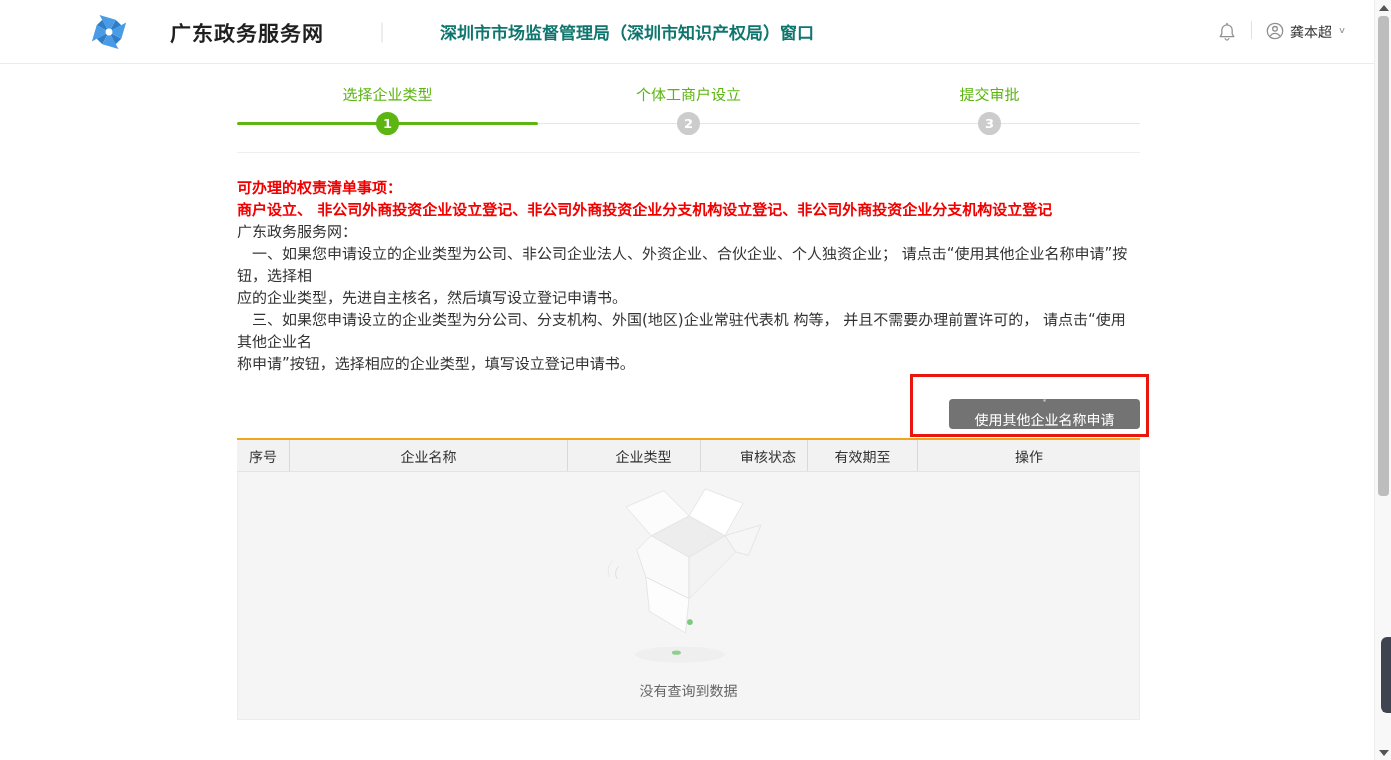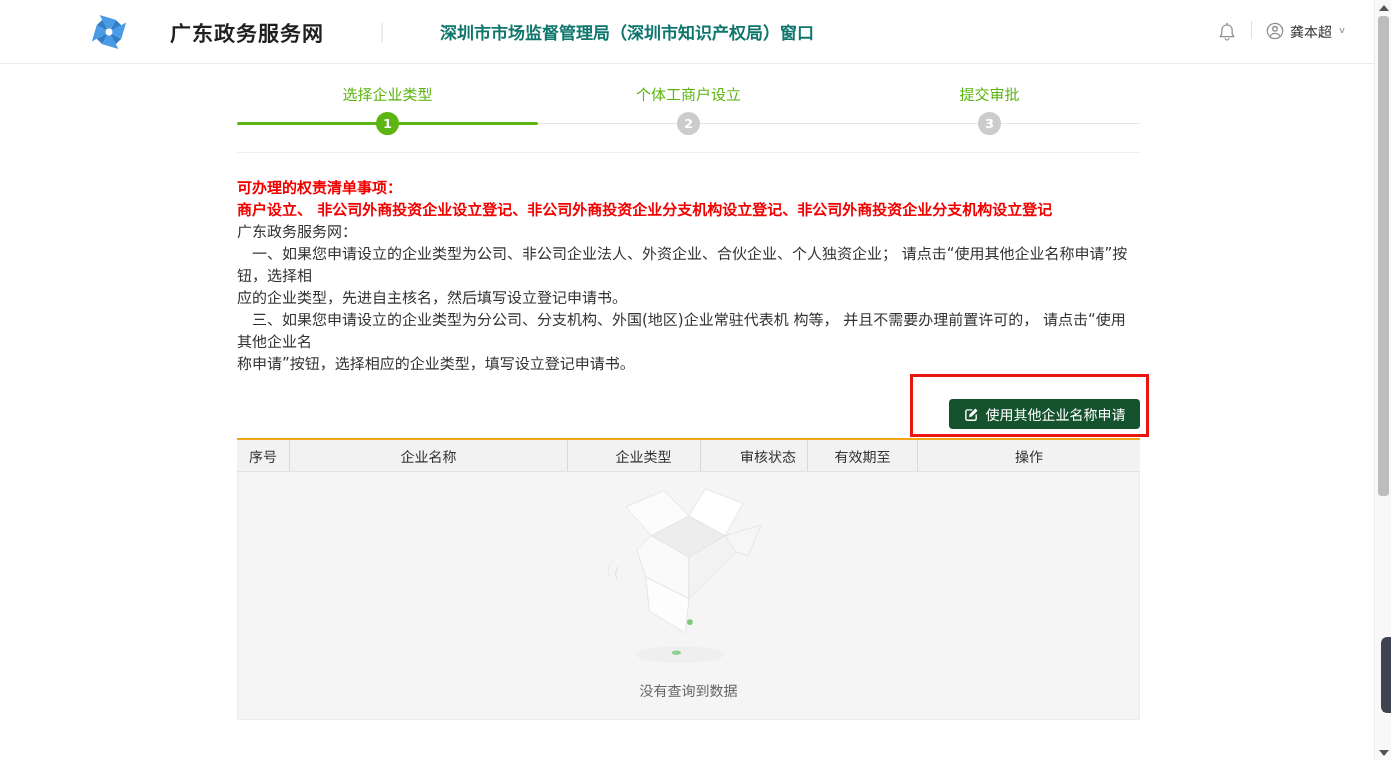--- a/index.html
+++ b/index.html
@@ -37,23 +37,23 @@
   .stc.n1 { left:139px; } .stc.n2 { left:440px; } .stc.n3 { left:741px; }
   .steps-divider { height:1px; background:#efefef; margin-top:16px; }
 
   
   .notice { margin-top:24px; font-size:15px; line-height:22px; color:#f20000; font-weight:bold; }
   .instructions { font-size:15px; line-height:22px; color:#333; }
   .tline { white-space:pre-wrap; }
 
   
   .btn-row { display:flex; justify-content:flex-end; margin-top:24px; }
-  .blue-btn { width:191px; height:30px; background:#14532d; border:none; border-radius:4px;
+  .blue-btn { width:191px; height:30px; background:#737373; border:none; border-radius:4px;
               color:#fff; font-size:14px; display:flex; align-items:center; justify-content:center;
-              gap:7px; cursor:pointer; font-family:inherit; }
+              gap:7px; cursor:pointer; font-family:inherit;flex-direction:column; }
   .blue-btn svg { width:15px; height:15px; }
 
   
   .annotation { position:absolute; left:910px; top:374px; width:239px; height:63px;
                 border:3px solid #e8160c; pointer-events:none; z-index:6; }
 
   
   .table { margin-top:9px; border-top:2px solid #f0a61c; }
   .thead { display:flex; height:32px; background:#f2f2f2; border-bottom:1px solid #e3e3e3; }
   .th { display:flex; align-items:center; justify-content:center; font-size:14px; color:#333;

